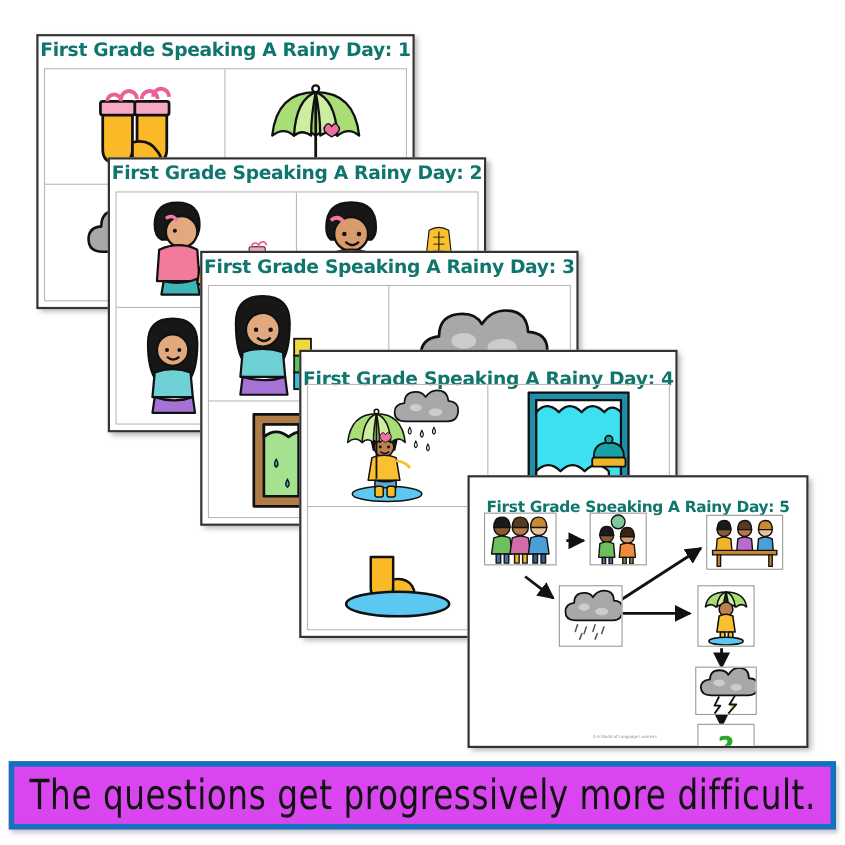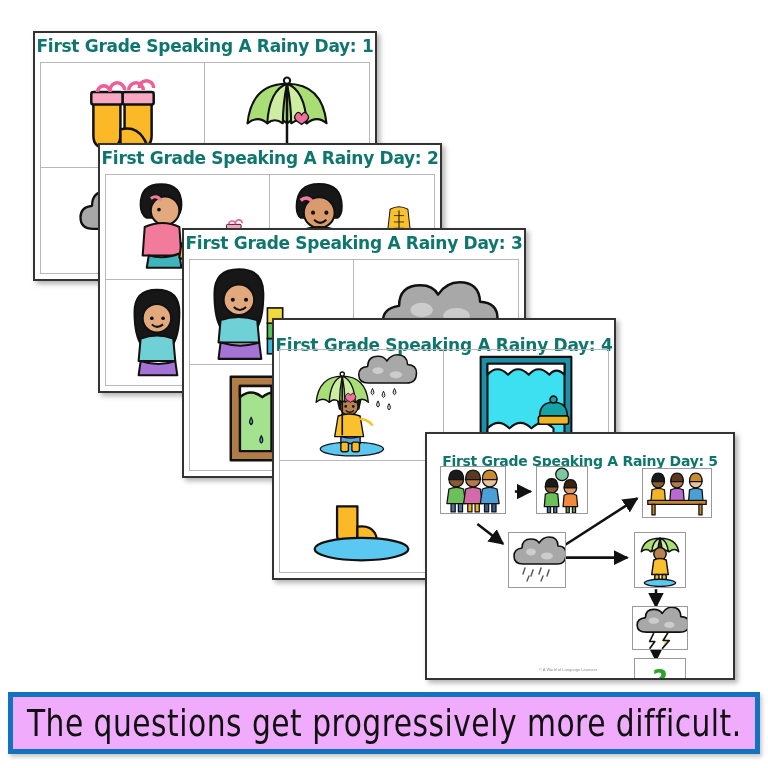--- a/index.html
+++ b/index.html
@@ -50,21 +50,21 @@
     font-size: 4px; color: #8e8e8e;
     font-family: "Liberation Sans", sans-serif;
     white-space: nowrap;
   }
 
   
   #banner {
     position: absolute;
     left: 8px; top: 692px;
     width: 752px; height: 62px;
-    background: #f0abfc;
+    background: #d946ef;
     border: 5px solid #1272bf;
     display: flex; align-items: center; justify-content: center;
     box-shadow: 2px 3px 4px rgba(0,0,0,.22);
   }
   #banner .txt {
     font-family: "DejaVu Sans", sans-serif;
     font-size: 31px;
     color: #111;
     letter-spacing: .5px;
     white-space: nowrap;

